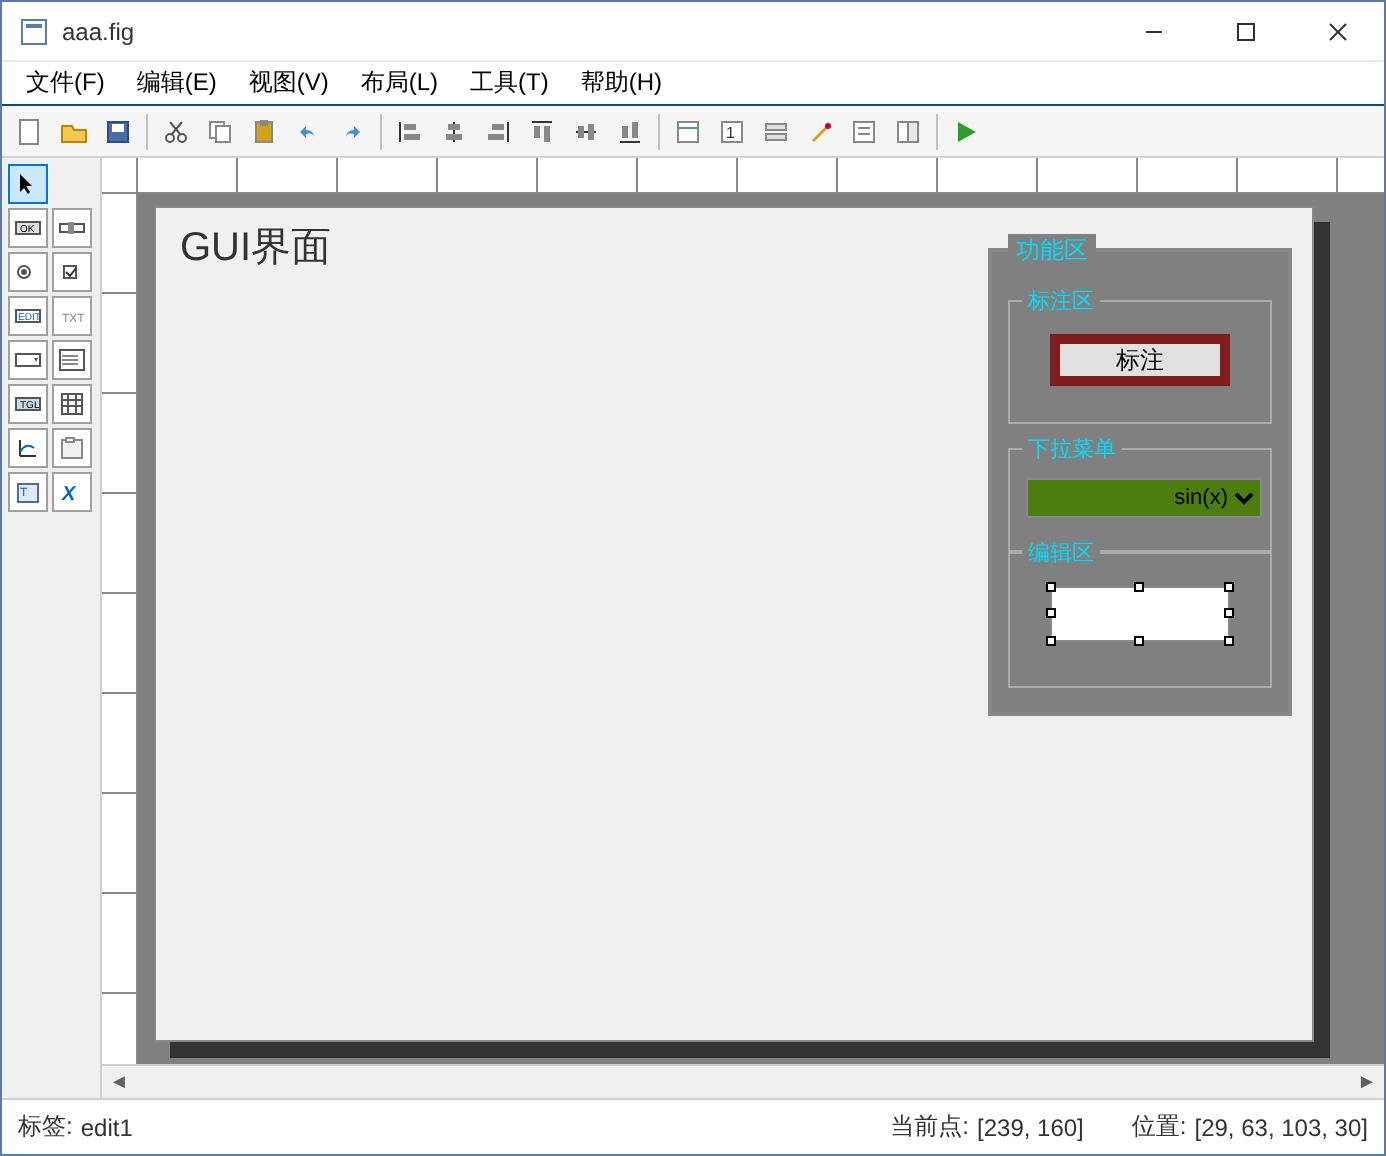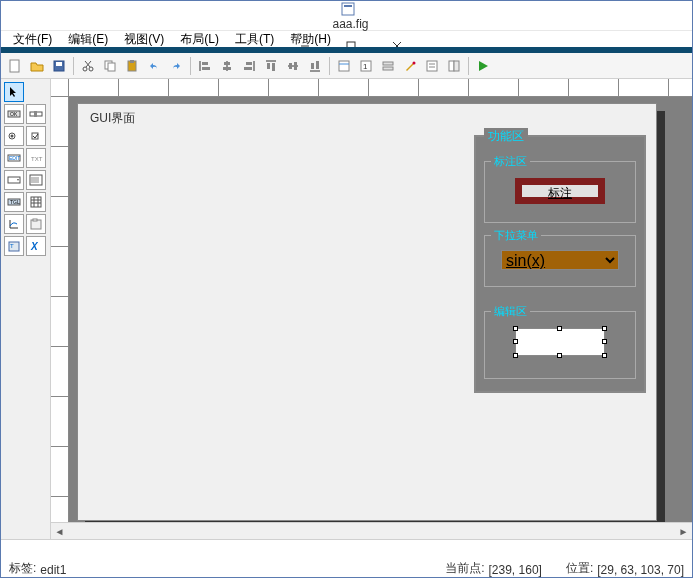--- a/index.html
+++ b/index.html
@@ -1,26 +1,26 @@
 <!DOCTYPE html>
 <html><head>
 <meta charset="utf-8">
 <style>
 * { box-sizing: border-box; margin: 0; padding: 0; font-family: "Microsoft YaHei", "Segoe UI", sans-serif; }
 body { background: #fff; width: 693px; height: 578px; overflow: hidden; display: flex; flex-direction: column; border: 1px solid #5a7ab0; }
 
 
-.title-bar { height: 30px; background: #fff; display: flex; align-items: center; padding: 0 0 0 8px; border-bottom: 1px solid #e8e8e8; flex-direction: column; }
+.title-bar { height: 30px; background: #fff; display: flex; align-items: center; padding: 0 0 0 8px; border-bottom: 1px solid #e8e8e8; }
 .title-bar .app-icon { width: 16px; height: 16px; margin-right: 6px; }
 .title-bar .title { font-size: 12px; color: #333; flex: 1; }
 .title-bar .win-btns { display: flex; }
 .title-bar .win-btn { width: 46px; height: 30px; display: flex; align-items: center; justify-content: center; font-size: 14px; color: #333; cursor: pointer; }
 
 
-.menu-bar { height: 22px; display: flex; align-items: center; padding: 0 4px; font-size: 12px; border-bottom: 6px solid #0c4a6e; }
+.menu-bar { height: 22px; display: flex; align-items: center; padding: 0 4px; font-size: 12px; border-bottom: 1px solid #0c4a6e; }
 .menu-item { padding: 3px 8px; cursor: pointer; }
 
 
 .toolbar { height: 26px; display: flex; align-items: center; padding: 2px 4px; gap: 2px; border-bottom: 1px solid #d0d0d0; background: #f5f5f5; }
 .tb-btn { width: 20px; height: 20px; display: flex; align-items: center; justify-content: center; cursor: pointer; border-radius: 2px; }
 .tb-sep { width: 1px; height: 18px; background: #c0c0c0; margin: 0 2px; }
 
 
 .main { flex: 1; display: flex; overflow: hidden; }
 
@@ -33,47 +33,47 @@
 .canvas-wrap { flex: 1; display: flex; flex-direction: column; overflow: hidden; }
 .ruler-h { height: 18px; background: #fff; border-bottom: 1px solid #888; position: relative; }
 .ruler-h::before, .ruler-v::before { content: ""; position: absolute; inset: 0; background: repeating-linear-gradient(to right, transparent 0, transparent 49px, #888 49px, #888 50px); }
 .ruler-v::before { background: repeating-linear-gradient(to bottom, transparent 0, transparent 49px, #888 49px, #888 50px); }
 .canvas-row { flex: 1; display: flex; overflow: hidden; }
 .ruler-v { width: 18px; background: #fff; border-right: 1px solid #888; position: relative; }
 .canvas { flex: 1; background: #808080; position: relative; overflow: auto; }
 
 
 .gui-fig { position: absolute; left: 8px; top: 6px; width: 580px; height: 418px; background: #f0f0f0; border: 1px solid #888; box-shadow: 8px 8px 0 #333; }
-.gui-title { font-size: 12px; padding: 6px 12px; color: #333; }
+.gui-title { font-size: 20px; padding: 6px 12px; color: #333; }
 
 .axes { position: absolute; left: 62px; top: 60px; width: 270px; height: 270px; background: #fff; border: 1px solid #333; }
 .axes svg { width: 100%; height: 100%; }
 .axes-label { position: absolute; left: 50%; top: 50%; transform: translate(-50%,-50%); font-size: 12px; color: #333; }
 
 
-.panel-group { position: absolute; right: 10px; top: 31px; width: 172px; text-decoration: underline; }
+.panel-group { position: absolute; right: 10px; top: 20px; width: 152px; }
 .panel { background: #808080; border: 2px solid #888; padding: 8px 8px 12px; margin-bottom: 8px; position: relative; }
 .panel-title { position: absolute; top: -9px; left: 8px; font-size: 12px; color: #00dcff; background: #808080; padding: 0 4px; }
 .sub-panel { border: 1px solid #aaa; padding: 10px 8px 12px; position: relative; margin-top: 16px; }
 .sub-title { position: absolute; top: -8px; left: 6px; font-size: 11px; color: #00dcff; background: #808080; padding: 0 3px; }
-.btn { display: block; width: 90px; height: 26px; margin: 6px auto; background: #e1e1e1; border: 7px solid #7f1d1d; font-size: 12px; cursor: pointer; }
-.sel { width: 118px; height: 20px; margin: 4px auto; display: block; font-size: 16px; background: #a16207; border: 1px solid #888; }
+.btn { display: block; width: 90px; height: 26px; margin: 6px auto; background: #e1e1e1; border: 5px solid #7f1d1d; font-size: 12px; cursor: pointer; }
+.sel { width: 118px; height: 20px; margin: 4px auto; display: block; font-size: 11px; background: #4d7c0f; border: 1px solid #888; text-align: right; }
 .edit-box { width: 90px; height: 28px; margin: 6px auto 10px; background: #fff; border: 1px solid #888; position: relative; }
 .edit-box .h { position: absolute; width: 5px; height: 5px; background: #fff; border: 1px solid #000; }
 .h.tl{top:-3px;left:-3px}.h.tm{top:-3px;left:calc(50% - 3px)}.h.tr{top:-3px;right:-3px}
 .h.ml{top:calc(50% - 3px);left:-3px}.h.mr{top:calc(50% - 3px);right:-3px}
 .h.bl{bottom:-3px;left:-3px}.h.bm{bottom:-3px;left:calc(50% - 3px)}.h.br{bottom:-3px;right:-3px}
 
 
 .hscroll { height: 17px; background: #f0f0f0; border-top: 1px solid #d0d0d0; display: flex; }
 .hscroll .arrow { width: 17px; display: flex; align-items: center; justify-content: center; cursor: pointer; font-size: 10px; color: #606060; }
 .hscroll .track { flex: 1; }
 
 
-.status-bar { height: 38px; border-top: 1px solid #d0d0d0; display: flex; align-items: flex-end; font-size: 12px; padding: 0 8px; gap: 24px; color: #333; }
+.status-bar { height: 28px; border-top: 1px solid #d0d0d0; display: flex; align-items: center; font-size: 12px; padding: 0 8px; gap: 24px; color: #333; }
 .status-bar .spacer { flex: 1; }
 
 svg { display: block; }
 </style>
 </head>
 <body>
 
 <div class="title-bar">
   <span class="app-icon">
     <svg viewBox="0 0 16 16">
@@ -368,21 +368,21 @@
                 <button class="btn">标注</button>
               </div>
 
               <div class="sub-panel" style="margin-top:12px">
                 <span class="sub-title">下拉菜单</span>
                 <select class="sel">
                   <option>sin(x)</option>
                 </select>
               </div>
 
-              <div class="sub-panel" style="margin-top:24px">
+              <div class="sub-panel" style="margin-top:0">
                 <span class="sub-title">编辑区</span>
                 <div class="edit-box">
                   <div class="h tl"></div>
                     <div class="h tm"></div>
                     <div class="h tr"></div>
                   <div class="h ml"></div>
                     <div class="h mr"></div>
                   <div class="h bl"></div>
                     <div class="h bm"></div>
                     <div class="h br"></div>
@@ -401,14 +401,14 @@
   </div>
 </div>
 
 <div class="status-bar">
   <span>标签:</span>
   <span style="margin-left:-20px">edit1</span>
   <span class="spacer"></span>
   <span>当前点:</span>
   <span style="margin-left:-20px">[239, 160]</span>
   <span>位置:</span>
-  <span style="margin-left:-20px">[29, 63, 103, 70]</span>
+  <span style="margin-left:-20px">[29, 63, 103, 30]</span>
 </div>
 
 </body></html>

